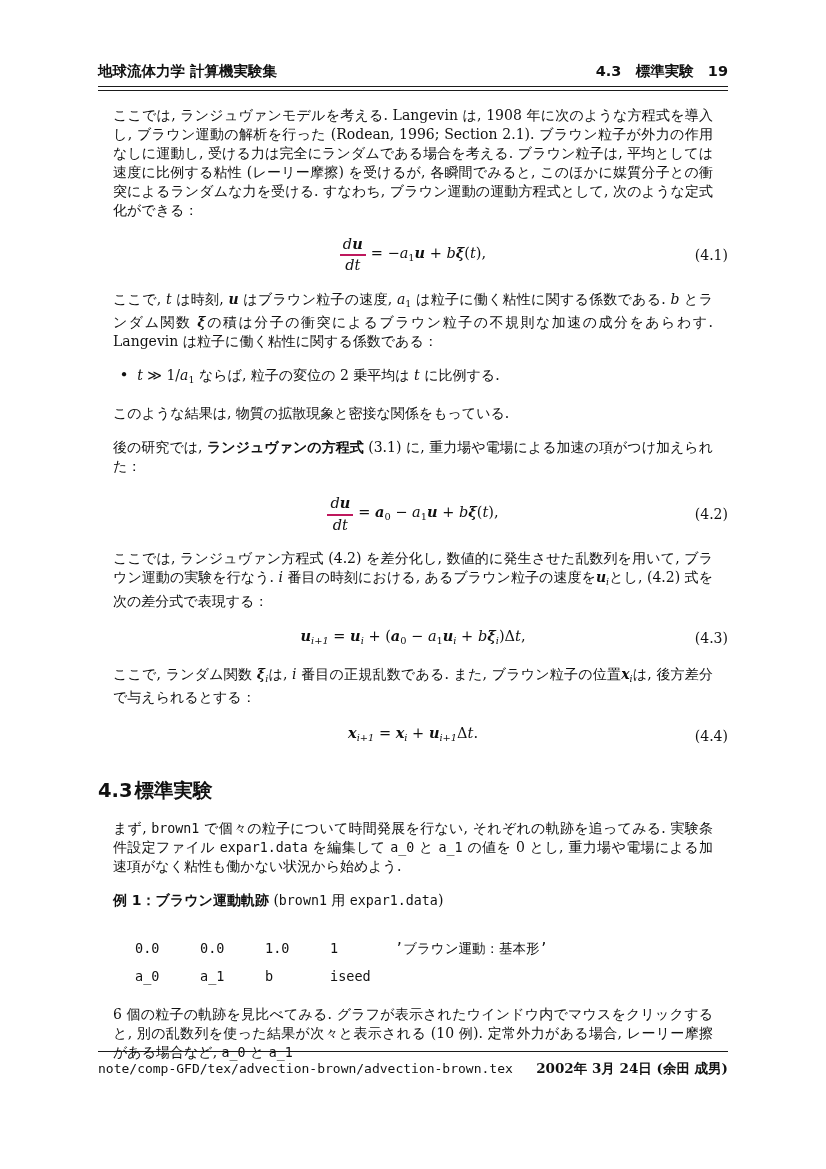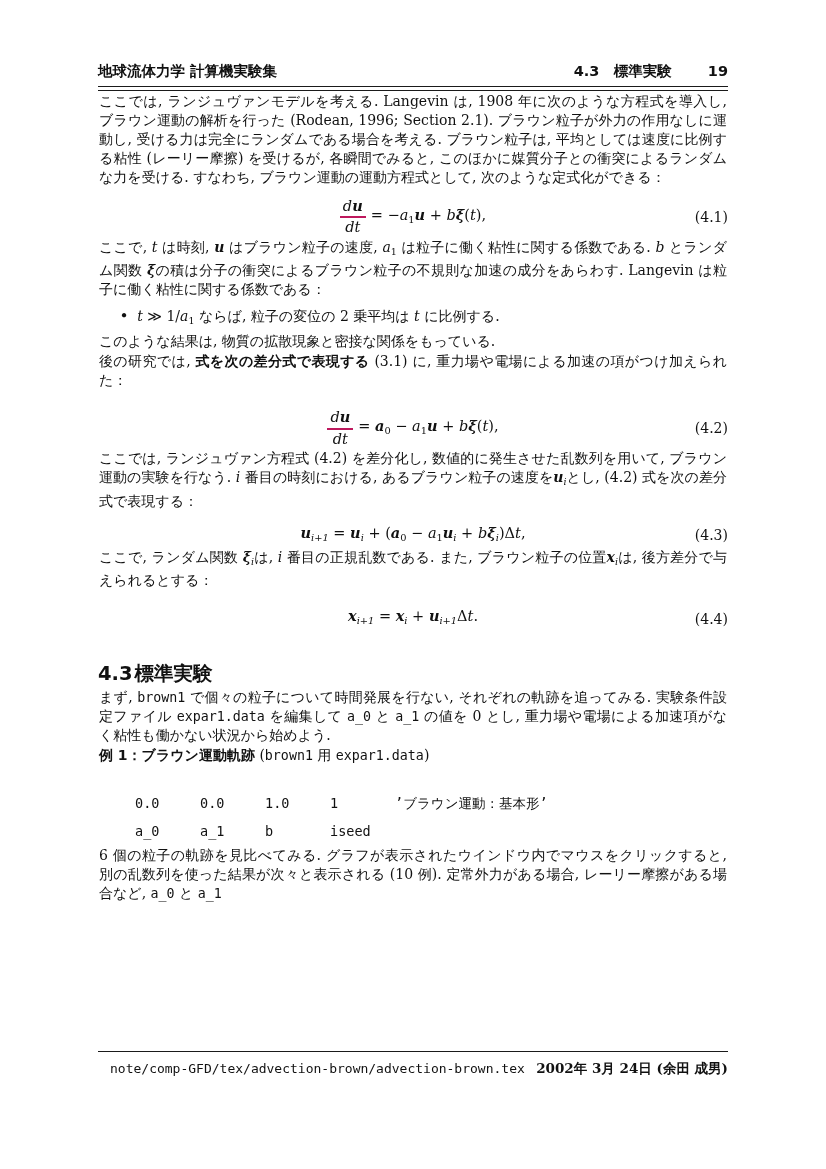--- a/index.html
+++ b/index.html
@@ -9,23 +9,23 @@
     background:#ffffff;color:#111;
     font-family:"DejaVu Serif","Liberation Serif",serif;
     font-size:14px;line-height:19px;
     overflow:hidden;
     box-sizing:border-box;
     padding:62px 98px 0 98px;
   }
   .header{display:flex;justify-content:space-between;align-items:baseline;
     font-family:"DejaVu Sans","Liberation Sans",sans-serif;
     font-weight:bold;font-size:14.5px;}
-  .header-right{display:flex;gap:36px;justify-content:flex-end;}
+  .header-right{display:flex;gap:14px;justify-content:flex-end;}
   .header-rule{height:3px;border-top:1.6px solid #1a1a1a;border-bottom:0.8px solid #1a1a1a;margin-top:5px;}
-  p.body-par{margin:1px;text-align:justify;}
+  p.body-par{margin:15px;text-align:justify;}
   .mt-p1{margin-top:26px;}
   .s-b{font-weight:bold;font-family:"DejaVu Sans","Liberation Sans",sans-serif;}
   .s-i{font-style:italic;}
   .s-bi{font-style:italic;font-weight:bold;}
   .s-tt{font-family:"DejaVu Sans Mono","Liberation Mono",monospace;font-size:0.95em;}
   .s-sub,.s-isub,.s-bisub{font-size:0.68em;vertical-align:-0.35em;}
   .s-isub,.s-bisub{font-style:italic;}
   .s-sup{font-size:0.68em;vertical-align:0.5em;font-style:italic;}
   .eq-row{position:relative;text-align:center;font-size:14.5px;}
   .eq-body{display:inline-flex;align-items:center;}
@@ -49,21 +49,21 @@
     font-weight:bold;font-size:19.5px;line-height:26px;display:flex;gap:2px;}
   .p7{margin-top:44px;}
   .example-heading{margin-top:21px;font-size:14px;}
   .code-block{margin:24px 0 0 37px;font-family:"DejaVu Sans Mono","Liberation Mono",monospace;
     font-size:13.5px;line-height:28px;}
   .code-line{white-space:pre;}
   .p8{margin-top:12px;}
   .footer{position:absolute;left:98px;right:98px;top:1051px;}
   .footer-rule{border-top:1px solid #1a1a1a;}
   .footer-line{display:flex;justify-content:space-between;align-items:baseline;margin-top:7px;}
-  .footer-path{font-family:"DejaVu Sans Mono","Liberation Mono",monospace;font-size:13px;margin-left:12px;}
+  .footer-path{font-family:"DejaVu Sans Mono","Liberation Mono",monospace;font-size:13px;}
   .footer-date{font-size:13.5px;font-weight:bold;}
 </style>
 </head>
 <body>
 
 <div class="page">
 
   <div class="header">
     <span>地球流体力学 計算機実験集</span>
     <span class="header-right">
@@ -87,21 +87,21 @@
   </div>
 
   <p class="body-par p2"><span>ここで, </span><span class="s-i">t</span><span> は時刻, </span><span class="s-bi">u</span><span> はブラウン粒子の速度, </span><span class="s-i">a</span><span class="s-sub">1</span><span> は粒子に働く粘性に関する係数である. </span><span class="s-i">b</span><span> とランダム関数 </span><span class="s-bi">ξ</span><span>の積は分子の衝突によるブラウン粒子の不規則な加速の成分をあらわす. Langevin は粒子に働く粘性に関する係数である：</span></p>
 
   <ul class="bullets">
     <li><span class="bullet">•</span><span><span class="s-i">t</span><span> ≫ 1/</span><span class="s-i">a</span><span class="s-sub">1</span><span> ならば, 粒子の変位の 2 乗平均は </span><span class="s-i">t</span><span> に比例する.</span></span></li>
   </ul>
 
   <p class="body-par p3"><span>このような結果は, 物質の拡散現象と密接な関係をもっている.</span></p>
 
-  <p class="body-par p4"><span>後の研究では, </span><span class="s-b">式を次の差分式で表現する</span><span> (3.1) に, 重力場や電場による加速の項がつけ加えられた：</span></p>
+  <p class="body-par p4"><span>後の研究では, </span><span class="s-b">ランジュヴァンの方程式</span><span> (3.1) に, 重力場や電場による加速の項がつけ加えられた：</span></p>
 
   <div class="eq-row eq42">
     <span class="eq-body">
       <span class="frac">
         <span class="frac-top"><span class="s-i">d</span><span class="s-bi">u</span></span>
         <span class="frac-bot"><span class="s-i">d</span><span class="s-i">t</span></span>
       </span>
       <span><span> = </span><span class="s-bi">a</span><span class="s-sub">0</span><span> − </span><span class="s-i">a</span><span class="s-sub">1</span><span class="s-bi">u</span><span> + </span><span class="s-i">b</span><span class="s-bi">ξ</span><span>(</span><span class="s-i">t</span><span>),</span></span>
     </span>
     <span class="eq-number">(4.2)</span>

